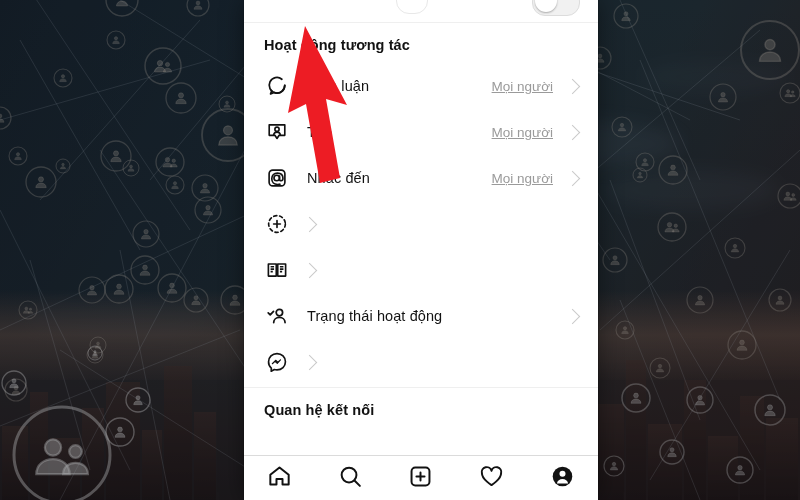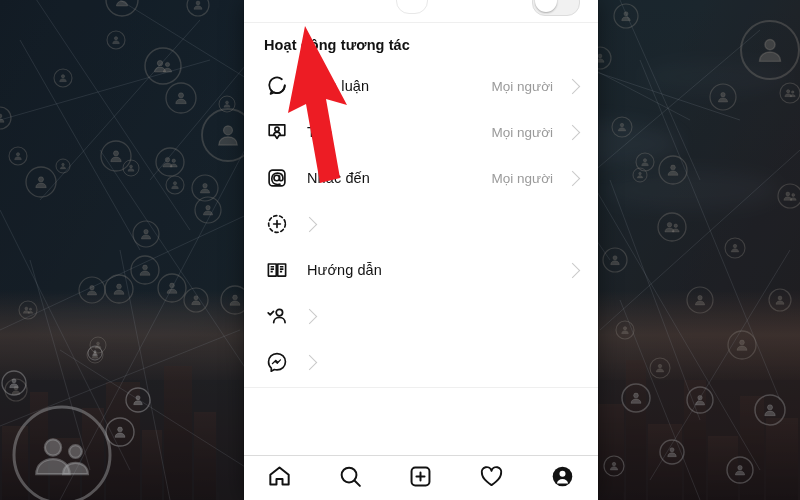--- a/index.html
+++ b/index.html
@@ -67,21 +67,21 @@
   }
   .row .ico{
     width:26px;height:26px;flex:0 0 26px;
     display:flex;align-items:center;justify-content:center;color:#121212;
   }
   .row .label{
     flex:1 1 auto;margin-left:17px;
     font-size:14.5px;color:#121212;letter-spacing:.1px;white-space:nowrap;
   }
   .row .value{
-    font-size:13.5px;color:#9a9a9a;margin-right:14px;white-space:nowrap;
+    font-size:13.5px;color:#9a9a9a;margin-right:14px;white-space:nowrap;text-decoration:underline;
   }
   .row .chev{
     width:10px;height:10px;flex:0 0 10px;
     border-right:1.6px solid #c9c9c9;border-top:1.6px solid #c9c9c9;
     transform:rotate(45deg);margin-right:4px;
   }
 
   
   .bottom-nav{
     position:absolute;left:0;right:0;bottom:0;height:44px;
@@ -464,50 +464,51 @@
       <span class="chev"></span>
     </div>
 
     <div class="row">
       <span class="ico">
         <svg width="22" height="22" viewBox="0 0 24 24" fill="none" stroke="#121212" stroke-width="1.8" stroke-linejoin="round">
           <path d="M2.6 5.4h8.6v13.2H2.6zM12.8 5.4h8.6v13.2h-8.6z"></path>
           <path d="M5 8.4h3.8M5 11.1h3.8M5 13.8h2.4M15.2 8.4H19M15.2 11.1H19M15.2 13.8h2.4"></path>
         </svg>
       </span>
-      <span class="label">Hướng dẫn</span>
       <span class="value"></span>
       <span class="chev"></span>
     </div>
 
     <div class="row">
       <span class="ico">
         <svg width="22" height="22" viewBox="0 0 24 24" fill="none" stroke="#121212" stroke-width="1.9" stroke-linecap="round" stroke-linejoin="round">
           <circle cx="14.6" cy="8.3" r="3.5"></circle>
           <path d="M8.4 19.2c0-3.4 2.8-5.6 6.2-5.6s6.2 2.2 6.2 5.6"></path>
           <path d="M2.4 8.6l2.2 2.2 3.6-3.9"></path>
         </svg>
       </span>
+      <span class="label">Trạng thái hoạt động</span>
       <span class="value"></span>
       <span class="chev"></span>
     </div>
 
     <div class="row">
       <span class="ico">
         <svg width="22" height="22" viewBox="0 0 24 24" fill="none" stroke="#121212" stroke-width="1.8" stroke-linejoin="round">
           <path d="M12 2.8c5.2 0 9.2 3.8 9.2 8.9 0 5.1-4 8.9-9.2 8.9-1 0-2-.1-2.9-.4l-3.4 1.9.1-3.5A8.6 8.6 0 0 1 2.8 11.7C2.8 6.6 6.8 2.8 12 2.8z"></path>
           <path d="M6.9 13.9l3.6-3.8 2.5 2.1 2.8-2.5-3.5 3.8-2.5-2.1z" fill="#121212" stroke-width="1.2"></path>
         </svg>
       </span>
       <span class="value"></span>
       <span class="chev"></span>
     </div>
 
     <div class="divider"></div>
 
+    <div class="section-title">Quan hệ kết nối</div>
 
 
   </div>
 
   <div class="bottom-nav">
     <div class="nav-btn">
       <span>
         <svg width="25" height="25" viewBox="0 0 24 24" fill="none" stroke="#121212" stroke-width="1.9" stroke-linejoin="round" stroke-linecap="round">
           <path d="M3.2 10.4 12 3.3l8.8 7.1v9.3h-5.9v-5.4H9.1v5.4H3.2z"></path>
         </svg>

